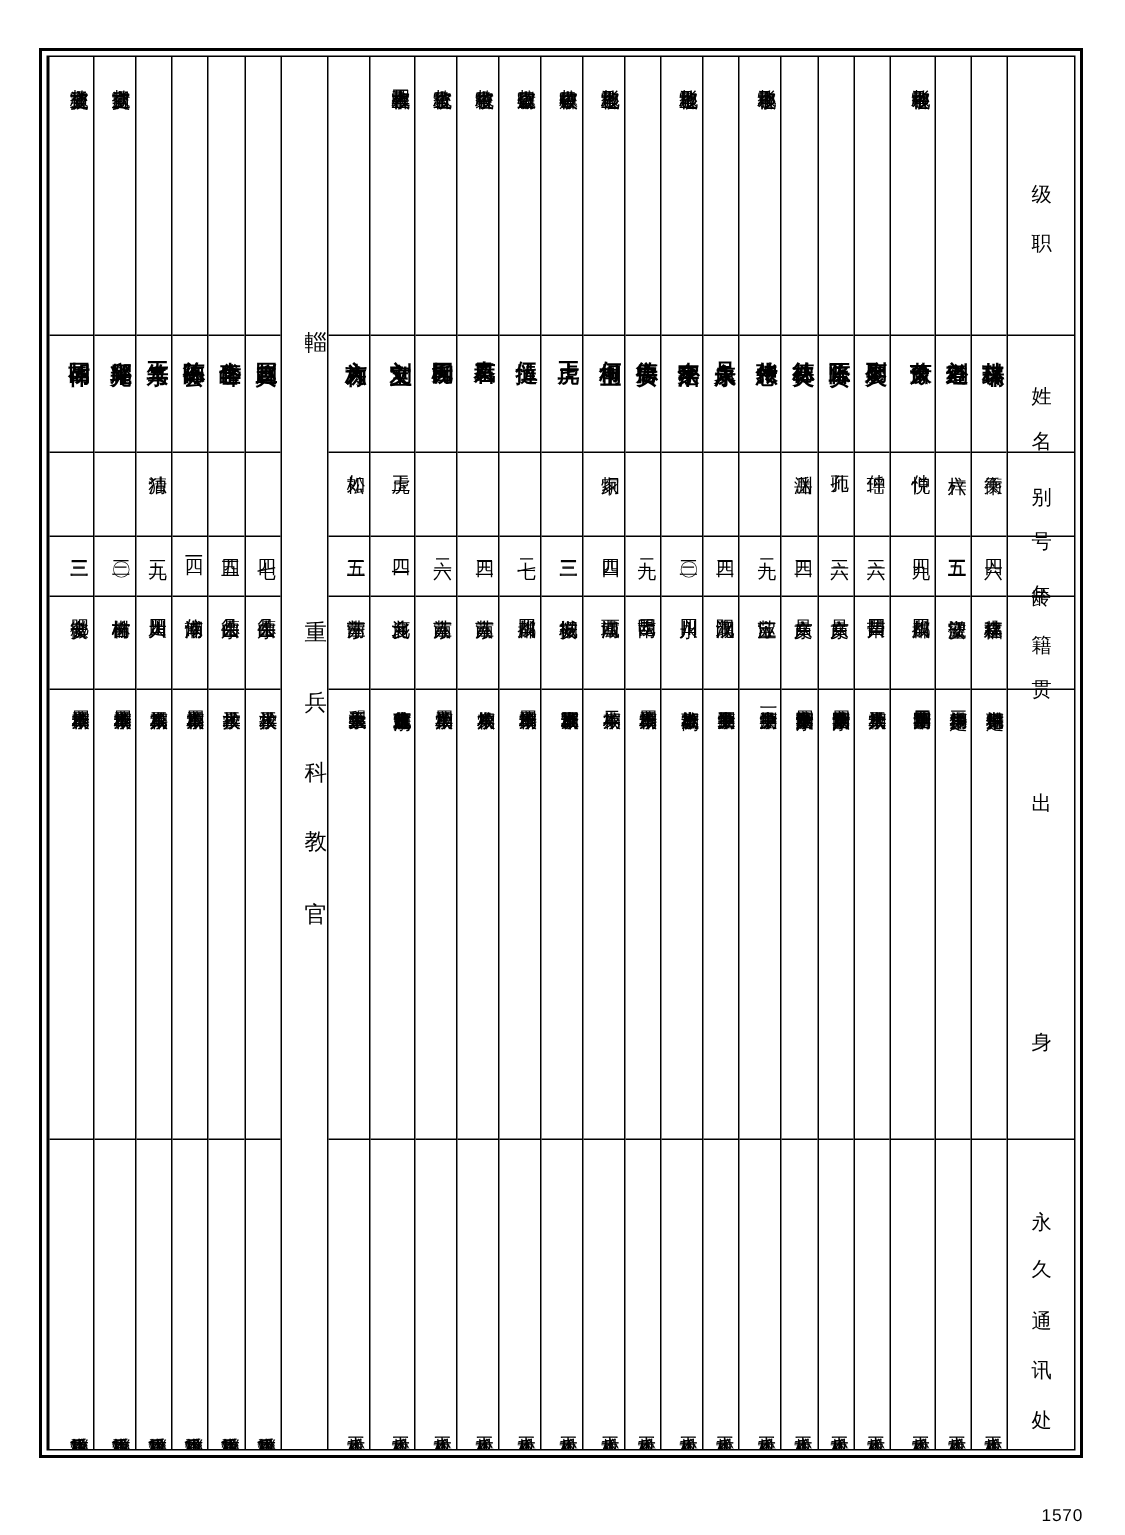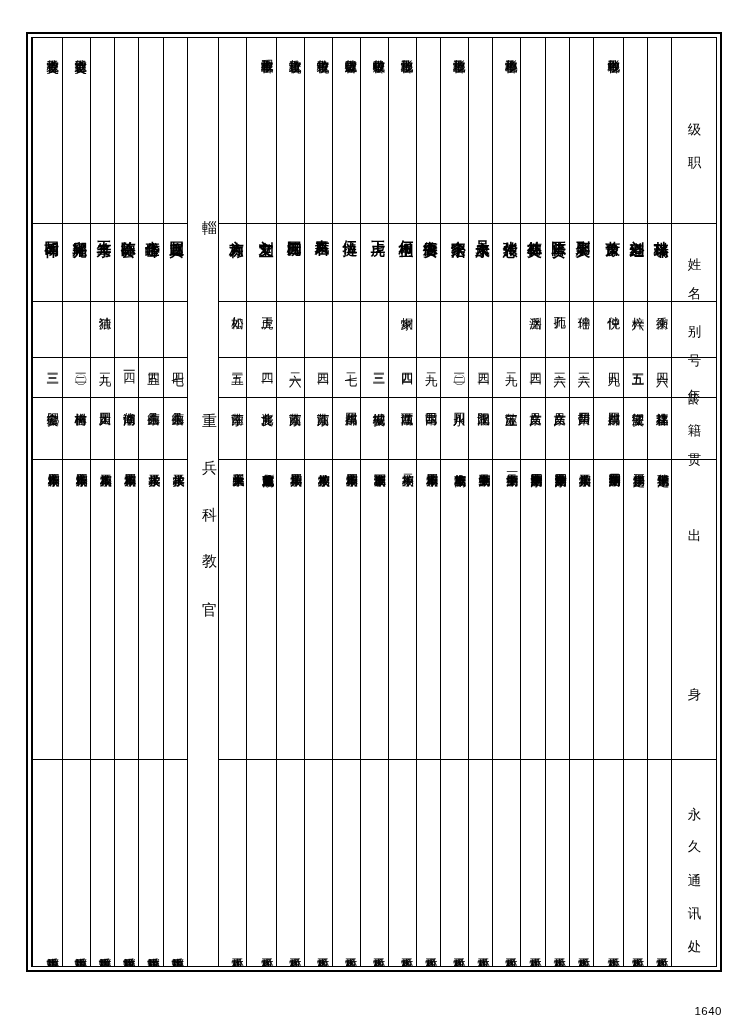--- a/index.html
+++ b/index.html
@@ -379,14 +379,14 @@
         <div class="cell c-origin" style="height:62px;">安徽合肥</div>
         <div class="cell c-school" style="height:300px;">本校第十四期工科</div>
         <div class="cell c-addr" style="flex:1 1 auto;border-bottom:none;justify-content:flex-end;padding-bottom:18px;">本校辎重兵科</div>
       </div>
 
       <div class="band" style="flex:1 1 auto;border-left:none;"></div>
 
     </div>
   </div>
 
-  <div class="page-num">1640</div>
+  <div class="page-num">1570</div>
 </div>
 
 </body></html>

